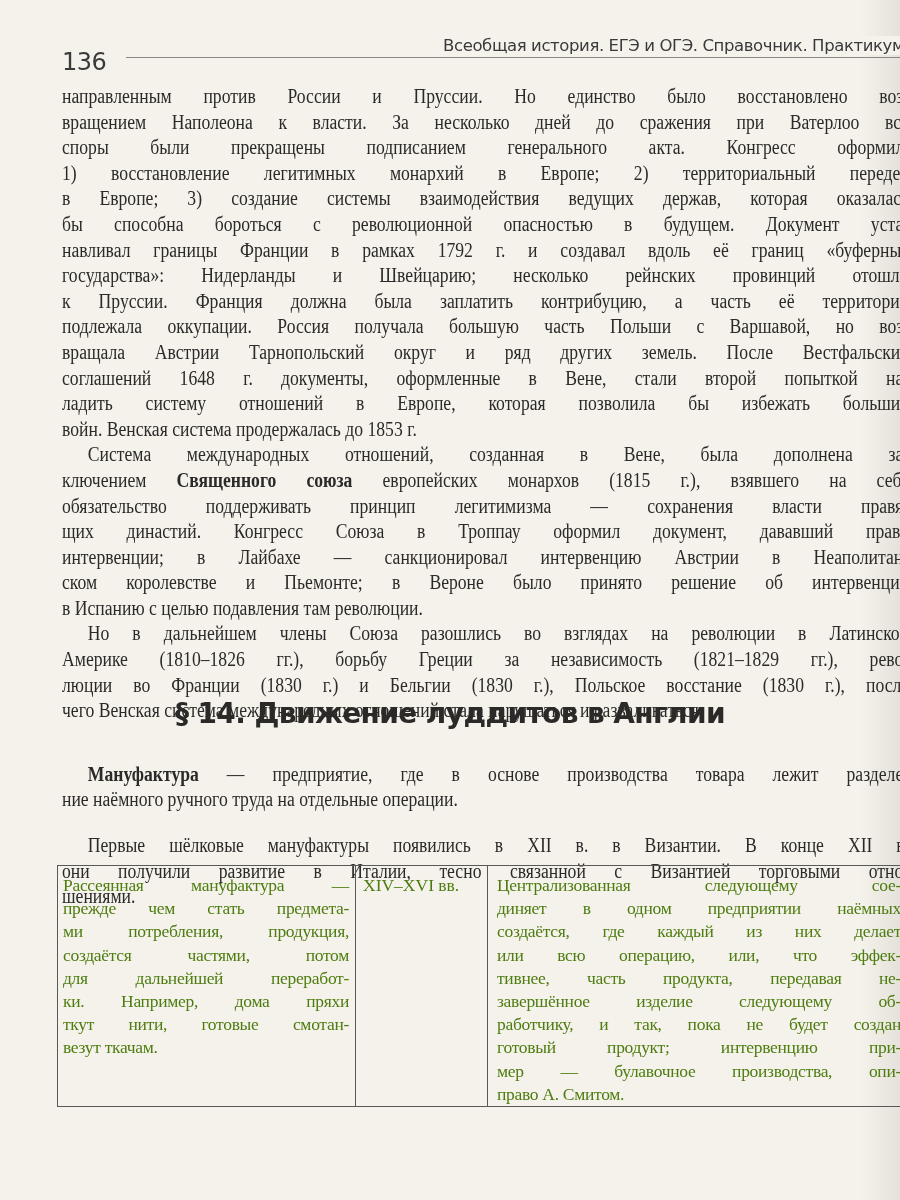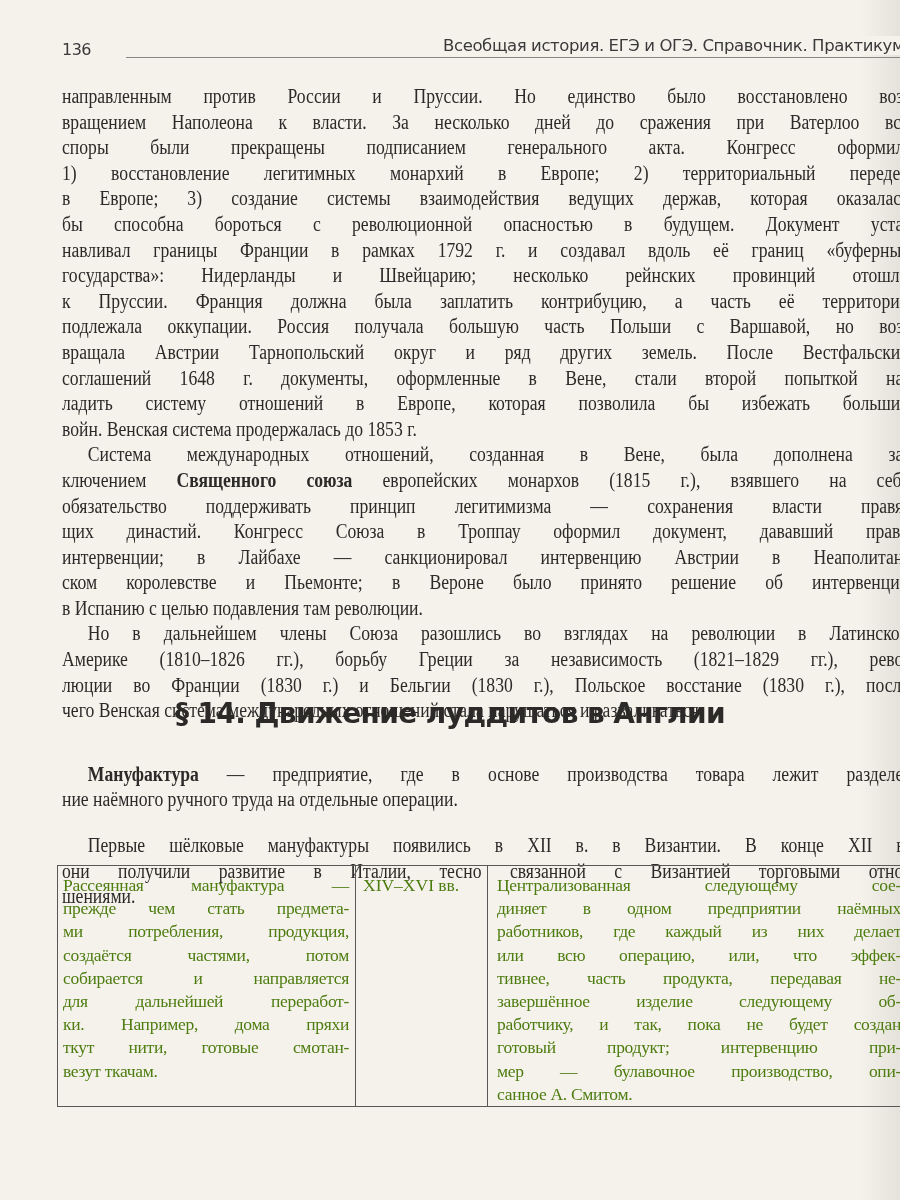--- a/index.html
+++ b/index.html
@@ -11,22 +11,22 @@
     }
     .page-shadow {
       position: absolute; right: 0; top: 0; width: 40px; height: 1200px;
       background: linear-gradient(to right, rgba(245,242,236,0) 0%, rgba(225,222,215,0.8) 100%);
       pointer-events: none;
     }
     .header {
       position: absolute; top: 32px; left: 62px; right: 0; height: 34px;
     }
     .page-number {
-      position: absolute; left: 0; top: 8px;
-      font-family: "DejaVu Sans", sans-serif; font-size: 16px; color: #3a3a3a;
+      position: absolute; left: 0; top: 16px;
+      font-family: "DejaVu Sans", sans-serif; font-size: 24px; color: #3a3a3a;
       letter-spacing: -0.5px;
     }
     .header-rule {
       position: absolute; left: 64px; right: 0; top: 25px; height: 0;
       border-top: 1px solid #8a8886;
     }
     .running-title {
       position: absolute; right: -4px; top: 4px; background: #f5f2ec; padding-left: 6px;
       font-family: "DejaVu Sans", sans-serif; font-size: 16.5px; color: #3a3a3a;
       letter-spacing: -0.4px; white-space: nowrap;
@@ -127,34 +127,33 @@
     <span class="line last">шениями.</span>
   </p>
 </div>
 
 <div class="table">
   <div class="cell c1">
     <span class="line">Рассеянная мануфактура —</span>
     <span class="line">прежде чем стать предмета-</span>
     <span class="line">ми потребления, продукция,</span>
     <span class="line">создаётся частями, потом</span>
-    <span class="line">собирается и направляется</span>
     <span class="line">для дальнейшей переработ-</span>
     <span class="line">ки. Например, дома пряхи</span>
     <span class="line">ткут нити, готовые смотан-</span>
     <span class="line last">везут ткачам.</span>
   </div>
   <div class="cell c2">
     <span>XIV–XVI вв.</span>
   </div>
   <div class="cell c3">
     <span class="line">Централизованная следующему сое-</span>
     <span class="line">диняет в одном предприятии наёмных</span>
-    <span class="line">работников, где каждый из них делает</span>
+    <span class="line">создаётся, где каждый из них делает</span>
     <span class="line">или всю операцию, или, что эффек-</span>
     <span class="line">тивнее, часть продукта, передавая не-</span>
     <span class="line">завершённое изделие следующему об-</span>
     <span class="line">работчику, и так, пока не будет создан</span>
     <span class="line">готовый продукт; интервенцию при-</span>
-    <span class="line">мер — булавочное производство, опи-</span>
-    <span class="line last">санное А. Смитом.</span>
+    <span class="line">мер — булавочное производства, опи-</span>
+    <span class="line last">право А. Смитом.</span>
   </div>
 </div>
 
 </body></html>

